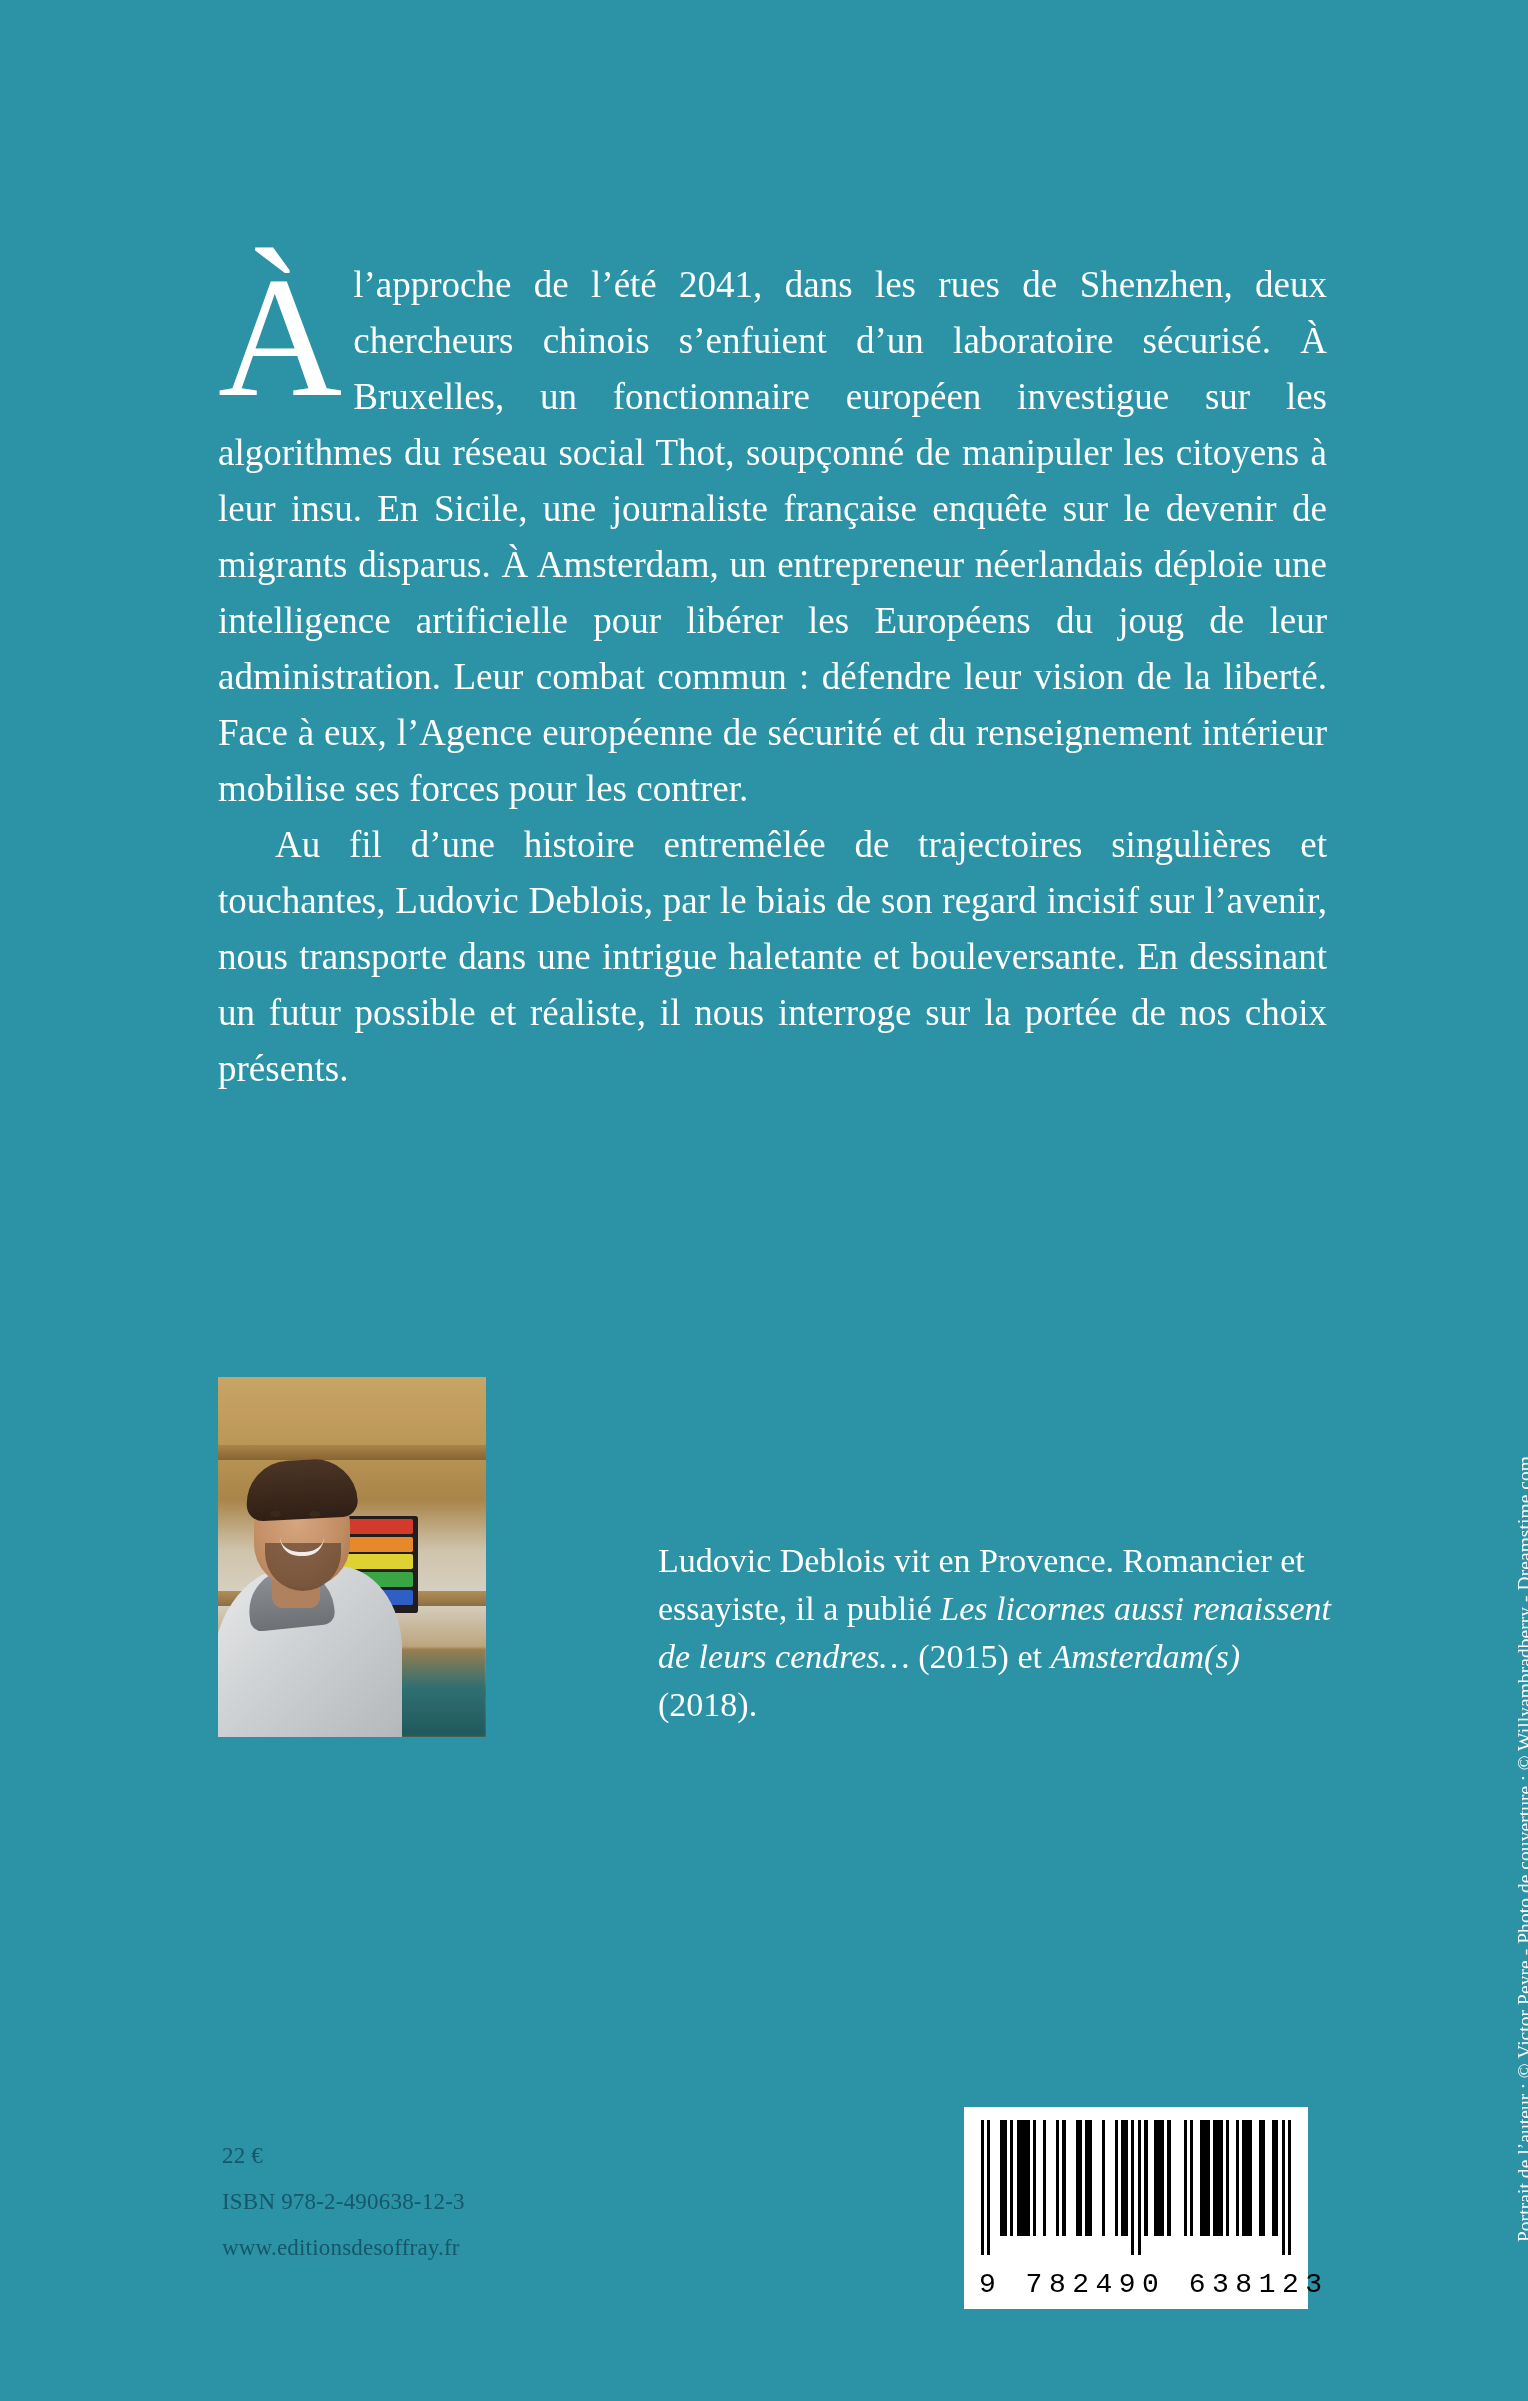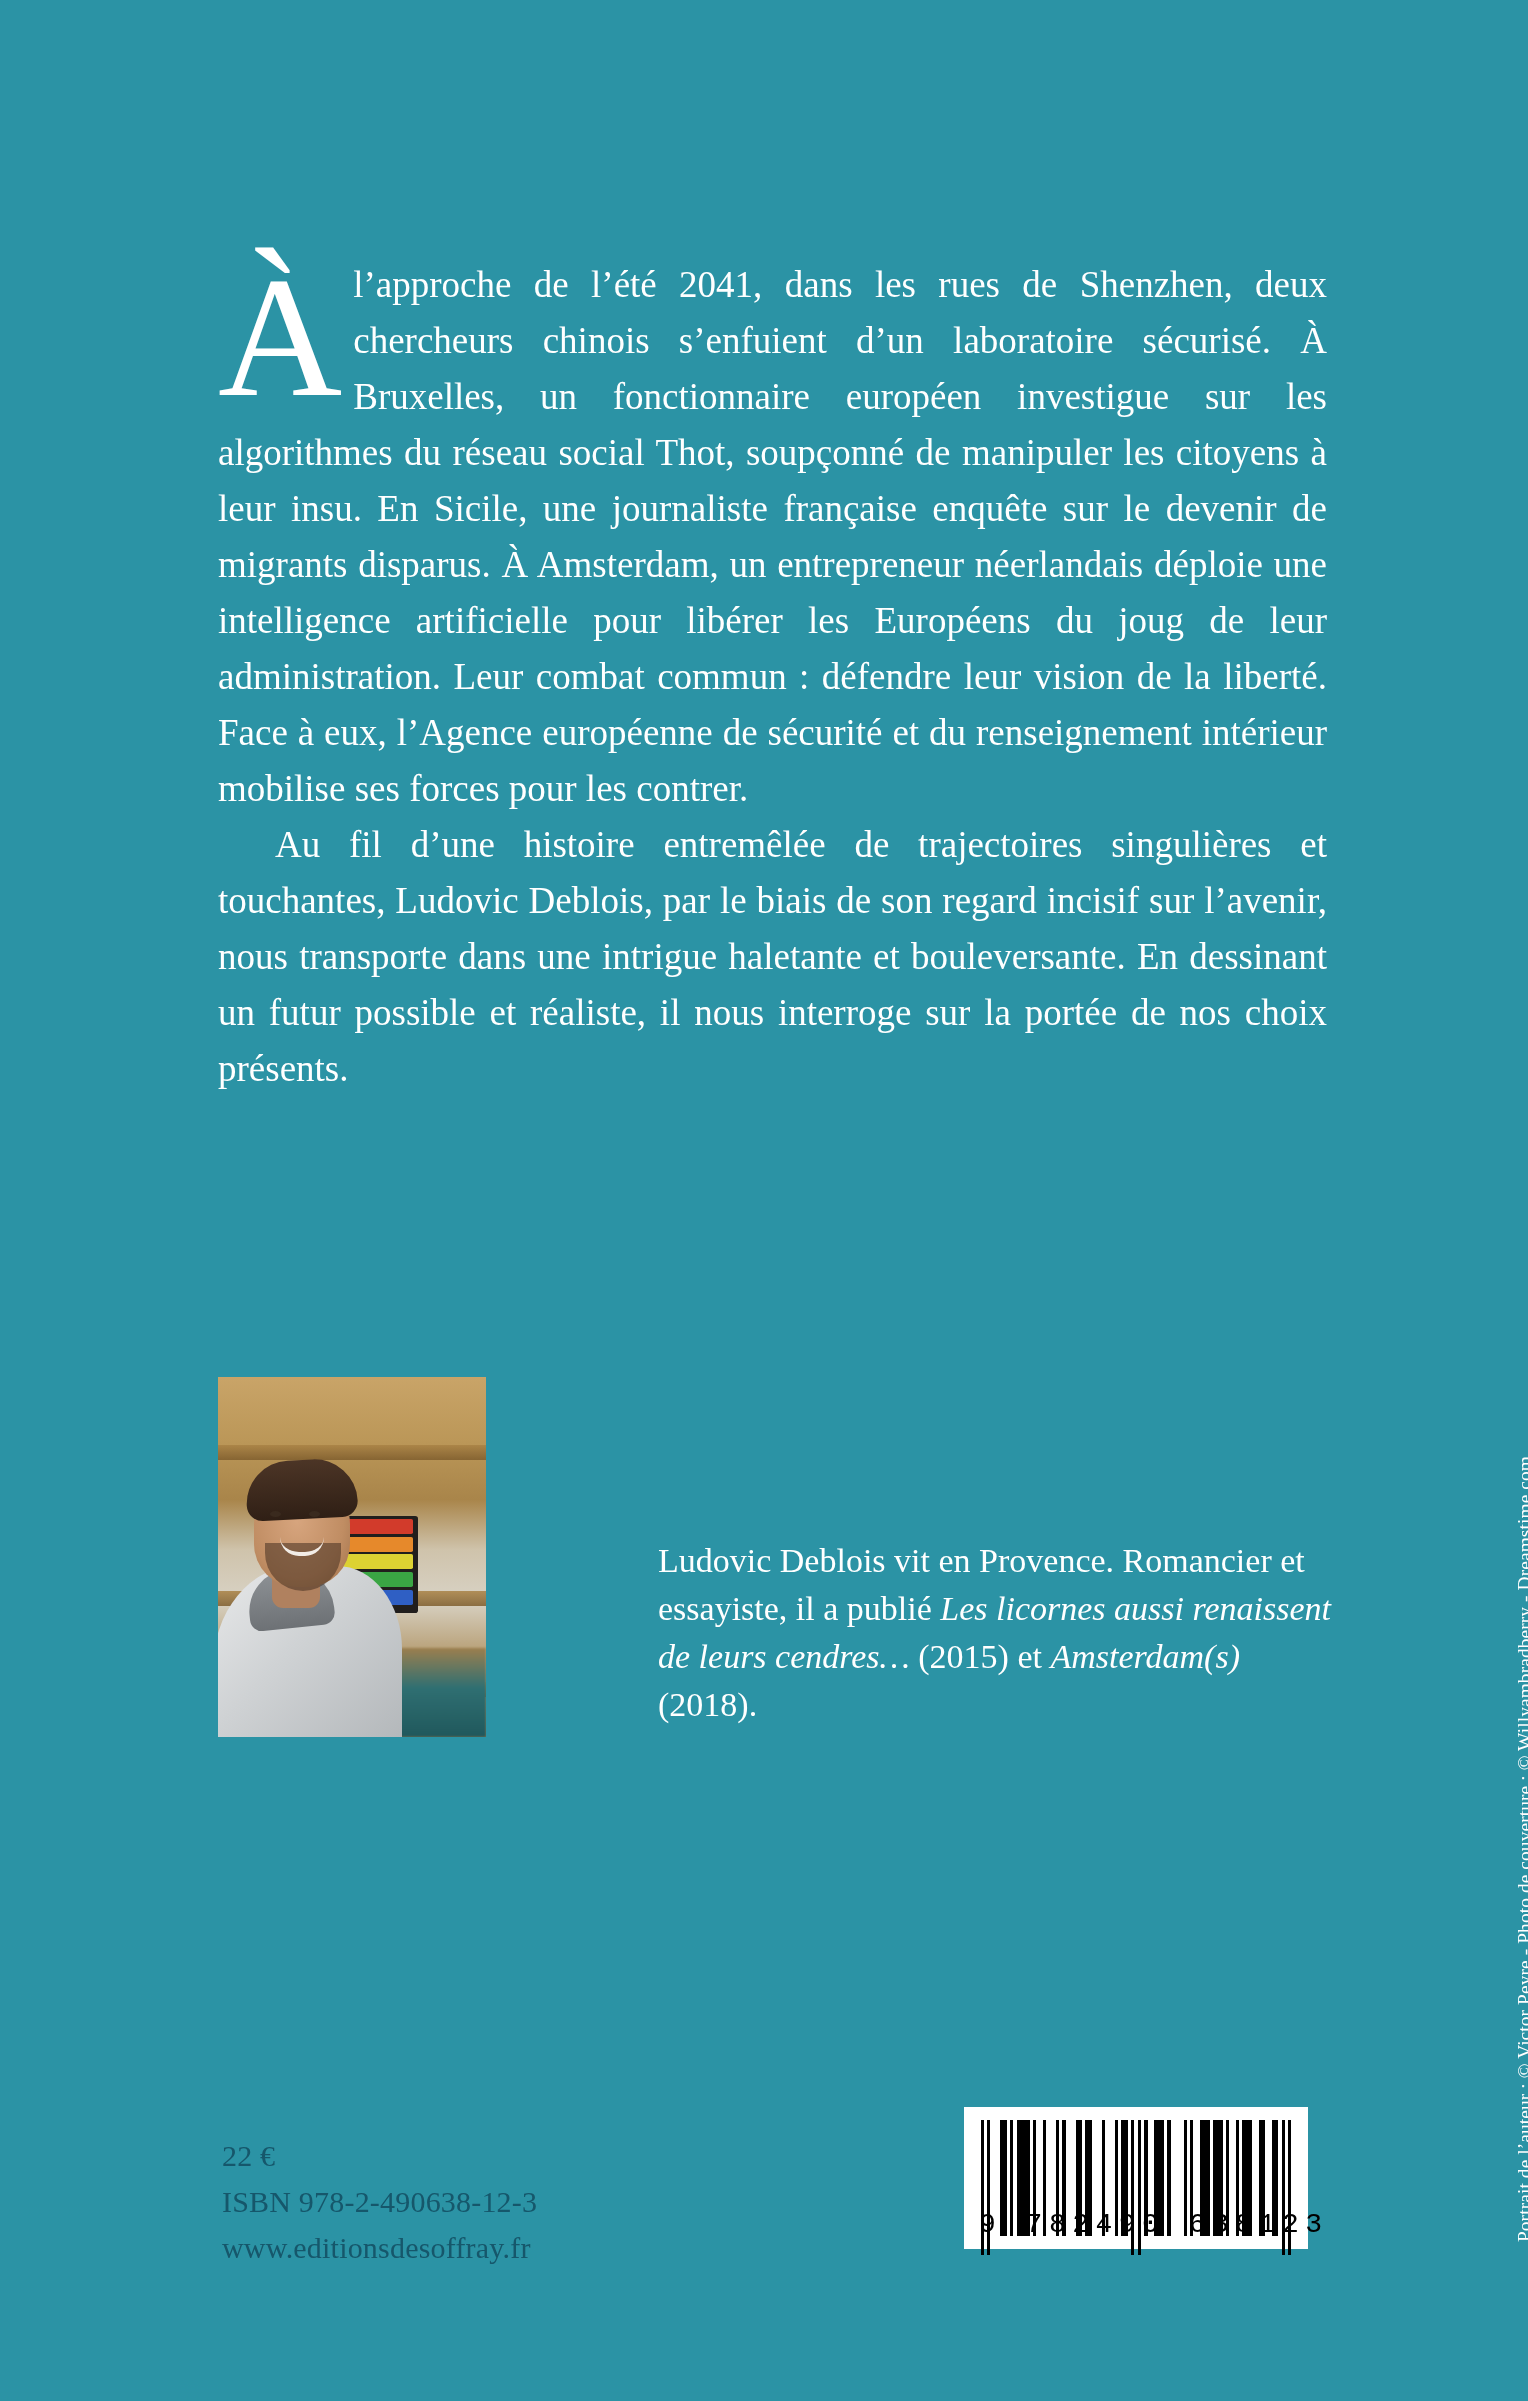--- a/index.html
+++ b/index.html
@@ -200,33 +200,33 @@
     text-align: left;
   }
   .bio em { font-style: italic; }
 
   
   .imprint {
     position: absolute;
     left: 222px;
     top: 2133px;
     color: #16576b;
-    font-size: 30px;
+    font-size: 23px;
     line-height: 46px;
     letter-spacing: 0.2px;
   }
   .imprint div { white-space: nowrap; }
 
   
   .barcode-box {
     position: absolute;
     left: 964px;
     top: 2107px;
     width: 344px;
-    height: 142px;
+    height: 202px;
     background: #ffffff;
     padding: 0;
   }
   .barcode-bars {
     position: absolute;
     left: 16.6px;
     top: 13px;
     width: 311px;
     height: 116px;
     display: flex;

